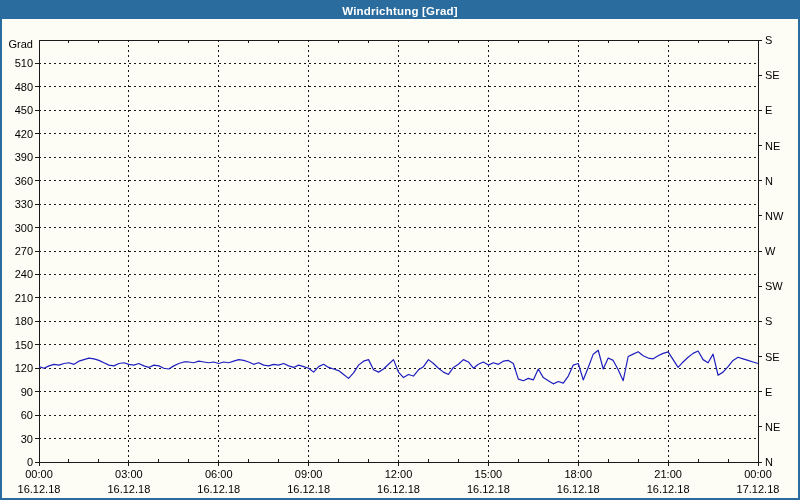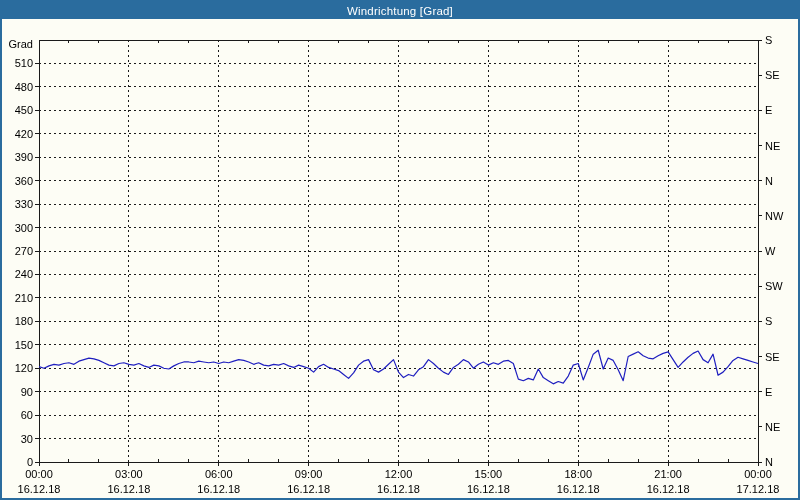--- a/index.html
+++ b/index.html
@@ -13,21 +13,21 @@
     overflow:hidden;
   }
   .titlebar {
     height:17px;
     background:var(--titlebar,#2a6c9e);
     display:flex; align-items:center; justify-content:center;
   }
   .titlebar .title {
     color:#ffffff;
     font-size:11.5px;
-    font-weight:normal;
+    font-weight:bold;
     letter-spacing:0.2px;
   }
   .chart-area { width:796px; height:479px; }
   svg { display:block; }
   svg text { font-family:"Liberation Sans",sans-serif; font-size:11px; fill:#000; }
   svg .grid  { stroke:#1a1a1a; stroke-width:1; stroke-dasharray:2 3; shape-rendering:crispEdges; }
   svg .frame { fill:none; stroke:#1a1a1a; stroke-width:1; shape-rendering:crispEdges; }
   svg .tick  { stroke:#1a1a1a; stroke-width:1; shape-rendering:crispEdges; }
   svg .series { fill:none; stroke:var(--line,#1f1fbf); stroke-width:1.2; stroke-linejoin:round; }
 </style>

